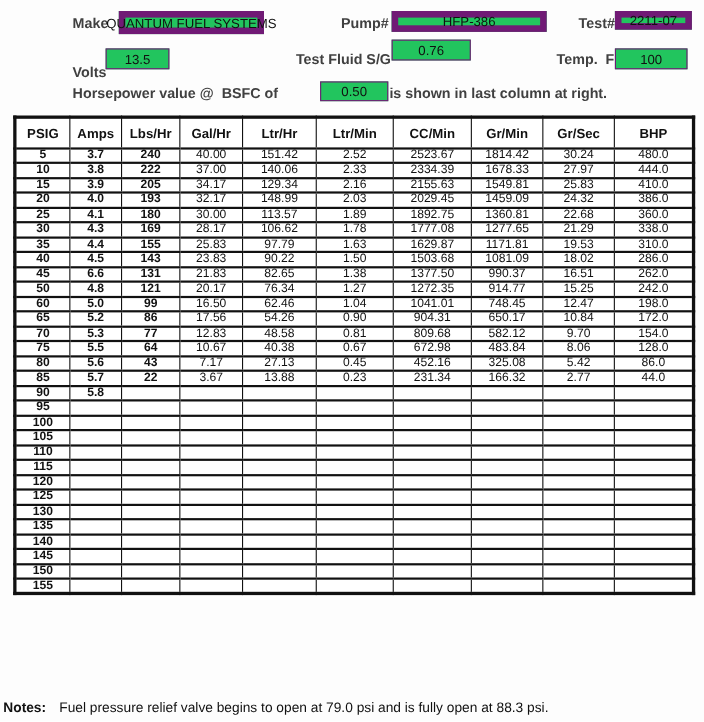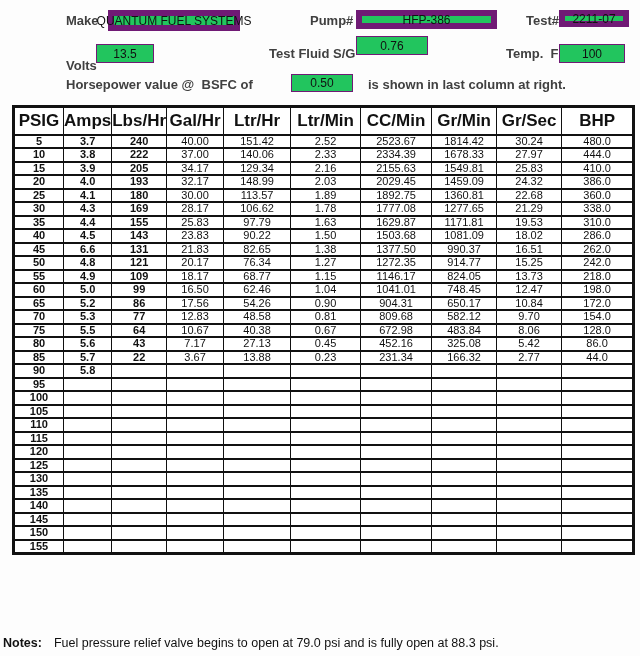--- a/index.html
+++ b/index.html
@@ -35,21 +35,21 @@
     left: 12px; top: 105px;
     border-collapse: collapse;
     table-layout: fixed;
     border: 3px solid #111;
     background: #fff;
   }
   #data-table th {
     border: 2px solid #111;
     border-left-width: 1px; border-right-width: 1px;
     height: 28px;
-    font-size: 17px;
+    font-size: 12px;
     font-weight: bold;
     text-align: center;
     vertical-align: middle;
     padding: 0;
   }
   #data-table td {
     border: 2px solid #111;
     border-left-width: 1px; border-right-width: 1px;
     height: 13.5px;
     font-size: 11px;
@@ -85,21 +85,21 @@
 <div class="field-box thin" style="left:96px; top:44px; width:58px; height:19px;">13.5</div>
 
 <span class="form-label" style="left:269px; top:46px;">Test Fluid S/G</span>
 <div class="field-box thin" style="left:356px; top:36px; width:72px; height:19px;">0.76</div>
 
 <span class="form-label" style="left:506px; top:46px;">Temp.  F</span>
 <div class="field-box thin" style="left:559px; top:44px; width:66px; height:19px;">100</div>
 
 <span class="form-label" style="left:66px; top:77px;">Horsepower value @  BSFC of</span>
 <div class="field-box thin" style="left:291px; top:74px; width:62px; height:18px;">0.50</div>
-<span class="form-label" style="left:368px; top:77px;">is shown in last column at right.</span>
+<span class="form-label" style="left:354px; top:77px;">is shown in last column at right.</span>
 
 <table id="data-table">
   <colgroup>
       <col style="width: 50px;">
       <col style="width: 47px;">
       <col style="width: 53px;">
       <col style="width: 57px;">
       <col style="width: 67px;">
       <col style="width: 70px;">
       <col style="width: 71px;">
@@ -236,32 +236,20 @@
         <td class="b">121</td>
         <td>20.17</td>
         <td>76.34</td>
         <td>1.27</td>
         <td>1272.35</td>
         <td>914.77</td>
         <td>15.25</td>
         <td>242.0</td>
       </tr>
       <tr>
-        <td class="b">55</td>
-        <td class="b">4.9</td>
-        <td class="b">109</td>
-        <td>18.17</td>
-        <td>68.77</td>
-        <td>1.15</td>
-        <td>1146.17</td>
-        <td>824.05</td>
-        <td>13.73</td>
-        <td>218.0</td>
-      </tr>
-      <tr>
         <td class="b">60</td>
         <td class="b">5.0</td>
         <td class="b">99</td>
         <td>16.50</td>
         <td>62.46</td>
         <td>1.04</td>
         <td>1041.01</td>
         <td>748.45</td>
         <td>12.47</td>
         <td>198.0</td>

